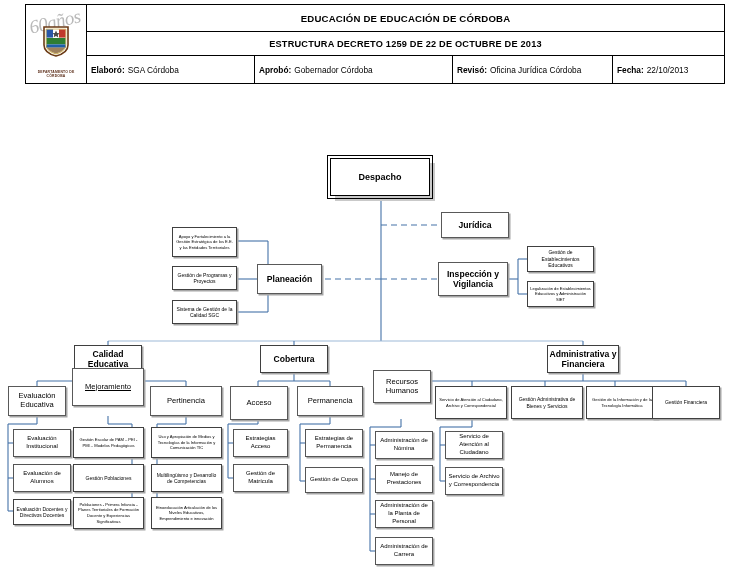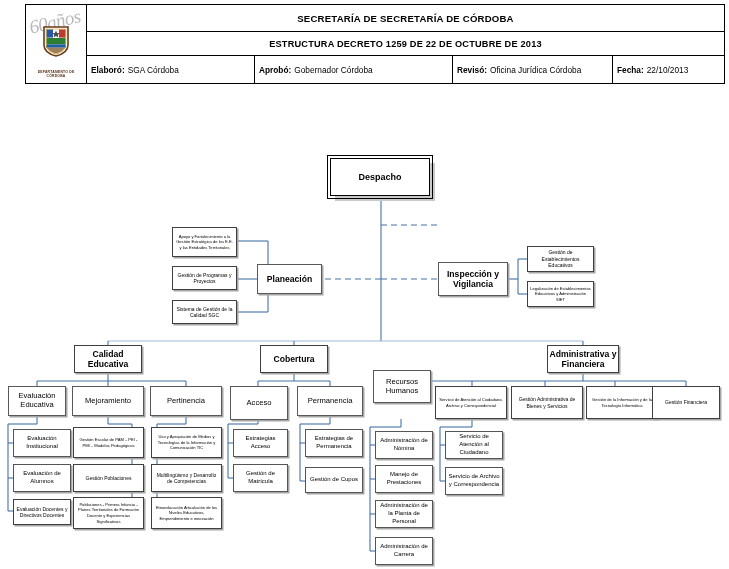--- a/index.html
+++ b/index.html
@@ -173,21 +173,21 @@
         <rect x="10.2" y="3.6" width="5.6" height="8" fill="#ffffff"></rect>
         <path d="M13 4.6 l1.1 2.3 2.5.3-1.8 1.7.5 2.5L13 10.1l-2.3 1.2.5-2.5L9.4 7.2l2.5-.3z" fill="#4a4a4a"></path>
         <rect x="3.6" y="12" width="18.8" height="6.4" fill="#2f7d32"></rect>
         <rect x="3.6" y="18.4" width="18.8" height="3.2" fill="#1f5fa8"></rect>
         <path d="M3.6 21.6 H22.4 V18.8 Q22.4 25 13 27.4 Q3.6 25 3.6 18.8 Z" fill="#8d6b3f" opacity="0.85"></path>
       </svg>
       <div class="logo-cap">DEPARTAMENTO DE CÓRDOBA</div>
     </div>
   </div>
   <div class="hdr-right">
-    <div class="hdr-row1">SECRETARÍA  DE SECRETARÍA DE CÓRDOBA</div>
+    <div class="hdr-row1">EDUCACIÓN  DE EDUCACIÓN DE CÓRDOBA</div>
     <div class="hdr-row2">ESTRUCTURA DECRETO 1259 DE 22 DE OCTUBRE DE 2013</div>
     <div class="hdr-row3">
       <div class="hdr-cell hdr-c1">
         <b>Elaboró:</b>
           <span>SGA Córdoba</span>
       </div>
       <div class="hdr-cell hdr-c3">
         <b>Aprobó:</b>
           <span>Gobernador Córdoba</span>
       </div>
@@ -295,38 +295,39 @@
       <line x1="472" y1="419" x2="472" y2="427"></line>
       <line x1="440" y1="427" x2="472" y2="427"></line>
       <line x1="440" y1="427" x2="440" y2="481"></line>
       <line x1="440" y1="445" x2="445" y2="445"></line>
       <line x1="440" y1="481" x2="445" y2="481"></line>
     </g>
   </svg>
 
   <div class="node lvl1" style="left:330px; top:158px; width:100px; height:38px;">Despacho</div>
 
+  <div class="node lvl2" style="left:441px; top:212px; width:68px; height:26px;">Jurídica</div>
 
   <div class="node lvl2" style="left:257px; top:264px; width:65px; height:30px;">Planeación</div>
 
   <div class="node lvl2" style="left:438px; top:262px; width:70px; height:34px;">Inspección y Vigilancia</div>
 
   <div class="node tiny" style="left:172px; top:227px; width:65px; height:30px;">Apoyo y Fortalecimiento a la Gestión Estratégica de los E.E. y las Entidades Territoriales</div>
   <div class="node mini" style="left:172px; top:266px; width:65px; height:24px;">Gestión de Programas y Proyectos</div>
   <div class="node mini" style="left:172px; top:300px; width:65px; height:24px;">Sistema de Gestión de la Calidad SGC</div>
 
   <div class="node mini" style="left:527px; top:246px; width:67px; height:26px;">Gestión de Establecimientos Educativos</div>
   <div class="node tiny" style="left:527px; top:281px; width:67px; height:26px;">Legalización de Establecimientos Educativos y Administración SIET</div>
 
   <div class="node dept" style="left:74px; top:345px; width:68px; height:28px;">Calidad Educativa</div>
   <div class="node dept" style="left:260px; top:345px; width:68px; height:28px;">Cobertura</div>
   <div class="node dept" style="left:547px; top:345px; width:72px; height:28px;">Administrativa y Financiera</div>
 
   <div class="node proc" style="left:8px; top:386px; width:58px; height:30px;">Evaluación Educativa</div>
-  <div class="node proc" style="left:72px; top:386px; width:72px; height:30px;">Mejoramiento</div>
+  <div class="node proc" style="left:72px; top:368px; width:72px; height:38px;text-decoration:underline;">Mejoramiento</div>
   <div class="node proc" style="left:150px; top:386px; width:72px; height:30px;">Pertinencia</div>
 
   <div class="node small" style="left:13px; top:429px; width:58px; height:28px;">Evaluación Institucional</div>
   <div class="node small" style="left:13px; top:464px; width:58px; height:28px;">Evaluación de Alumnos</div>
   <div class="node mini" style="left:13px; top:499px; width:58px; height:26px;">Evaluación Docentes y Directivos Docentes</div>
 
   <div class="node tiny" style="left:73px; top:427px; width:71px; height:31px;">Gestión Escolar de PAM – PEI - PMI – Modelos Pedagógicos</div>
   <div class="node mini" style="left:73px; top:464px; width:71px; height:28px;">Gestión Poblaciones</div>
   <div class="node tiny" style="left:73px; top:497px; width:71px; height:32px;">Poblaciones - Primera Infancia - Planes Territoriales de Formación Docente y Experiencias Significativas</div>
 

